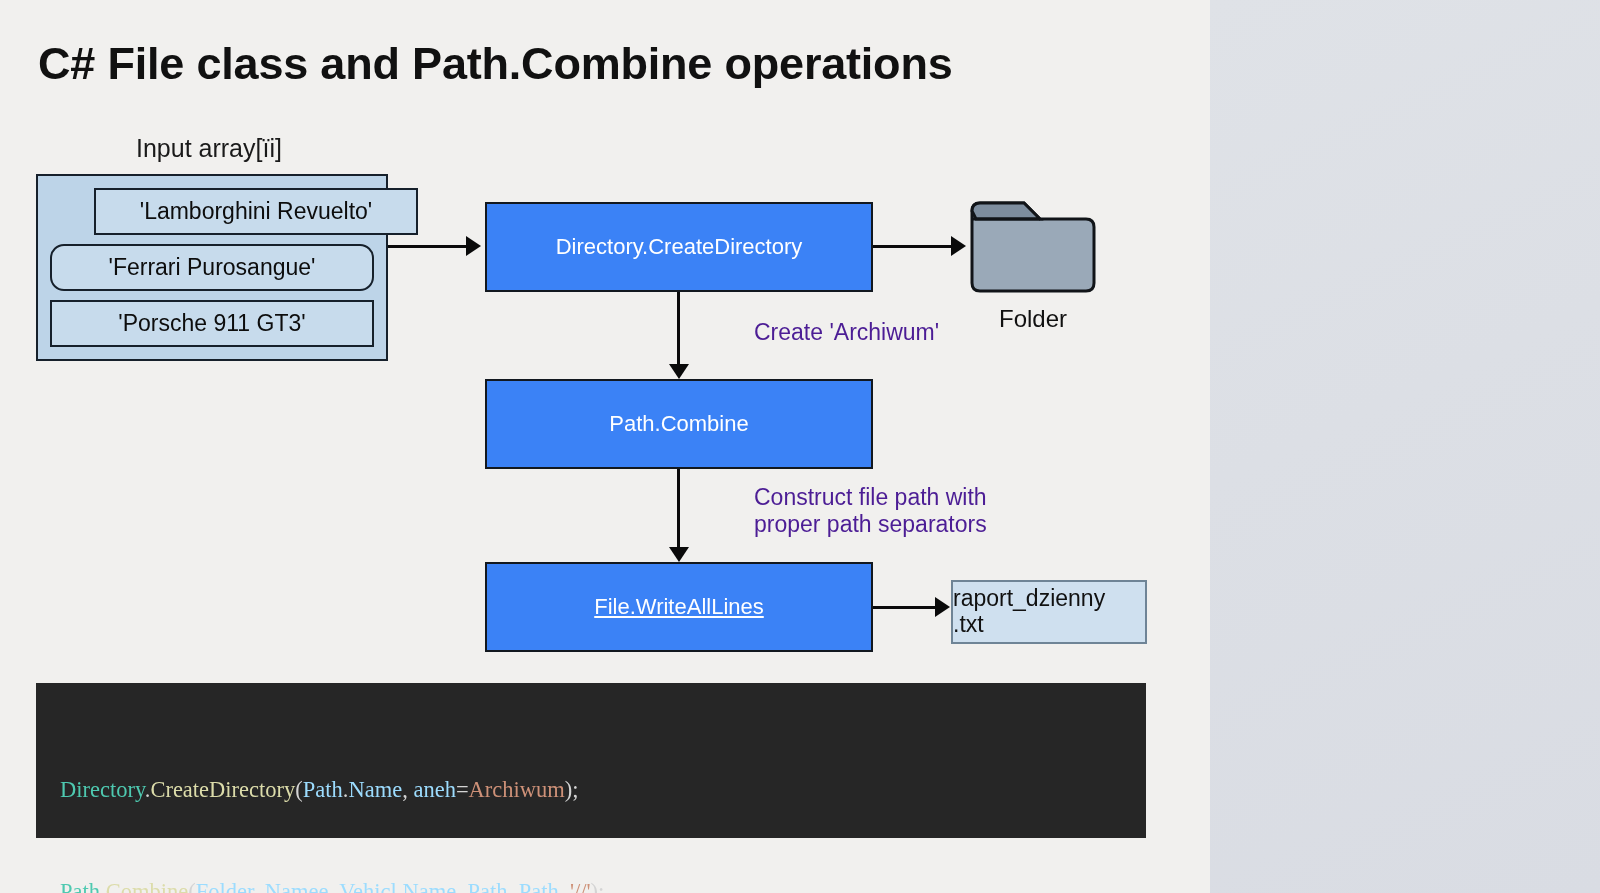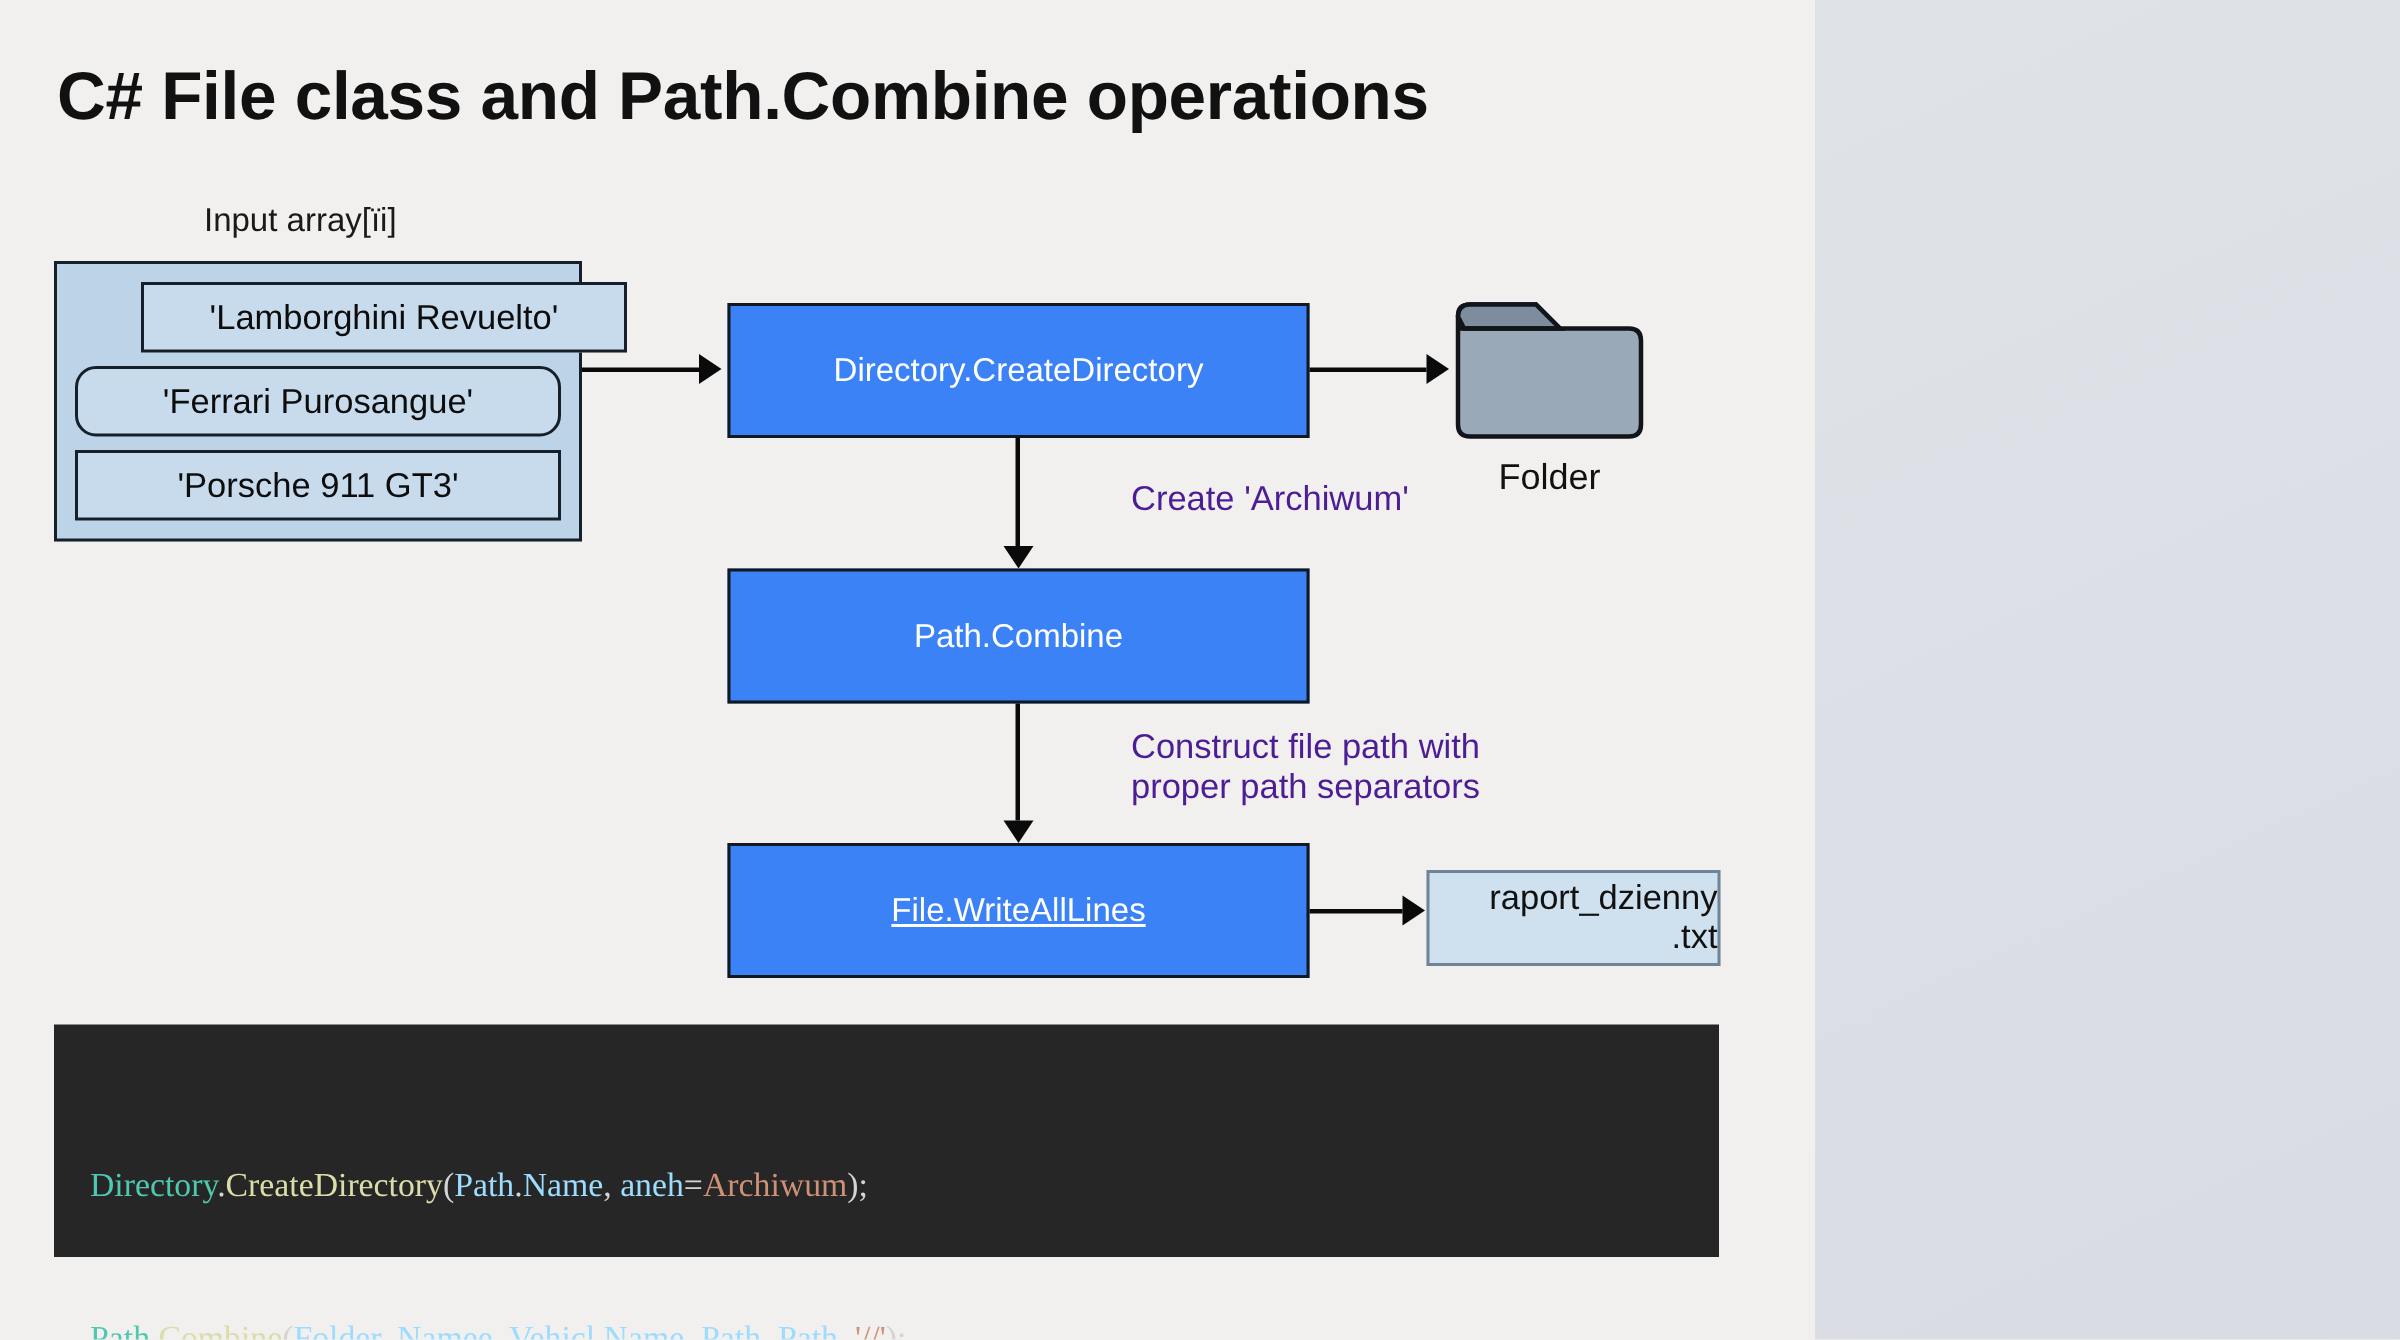--- a/index.html
+++ b/index.html
@@ -25,21 +25,21 @@
   
   .title{
     position:absolute;left:38px;top:38px;
     font-size:45px;font-weight:bold;color:#111111;
     letter-spacing:-0.2px;white-space:nowrap;
   }
 
   
   .array-label{
     position:absolute;left:136px;top:134px;
-    font-size:22px;color:#1a1a1a;white-space:nowrap;
+    font-size:25px;color:#1a1a1a;white-space:nowrap;
   }
   .array-box{
     position:absolute;left:36px;top:174px;width:352px;height:187px;
     background:#bdd4e8;border:2px solid #16202b;box-sizing:border-box;
   }
   .array-item{
     position:absolute;left:12px;width:324px;height:47px;
     background:#c7dbec;border:2px solid #16202b;box-sizing:border-box;
     display:flex;align-items:center;justify-content:center;
     font-size:23px;color:#0d0d0d;
@@ -83,21 +83,21 @@
   .folder{position:absolute;left:968px;top:197px;width:130px;height:98px;}
   .folder-label{
     position:absolute;left:968px;top:305px;width:130px;
     text-align:center;font-size:24px;color:#111;
   }
 
   
   .file-node{
     position:absolute;left:951px;top:580px;width:196px;height:64px;
     background:#cfe0ef;border:2px solid #6f8496;box-sizing:border-box;
-    display:flex;flex-direction:column;align-items:flex-end;justify-content:center;
+    display:flex;flex-direction:column;align-items:flex-start;justify-content:center;
     font-size:23px;color:#111;line-height:1.12;
   }
 
   
   .code-block{
     position:absolute;left:36px;top:683px;width:1110px;height:155px;
     background:#262626;
     padding:22px 24px 0 24px;box-sizing:border-box;
     font-family:Liberation Serif, serif;
     font-size:22.5px;line-height:34px;

